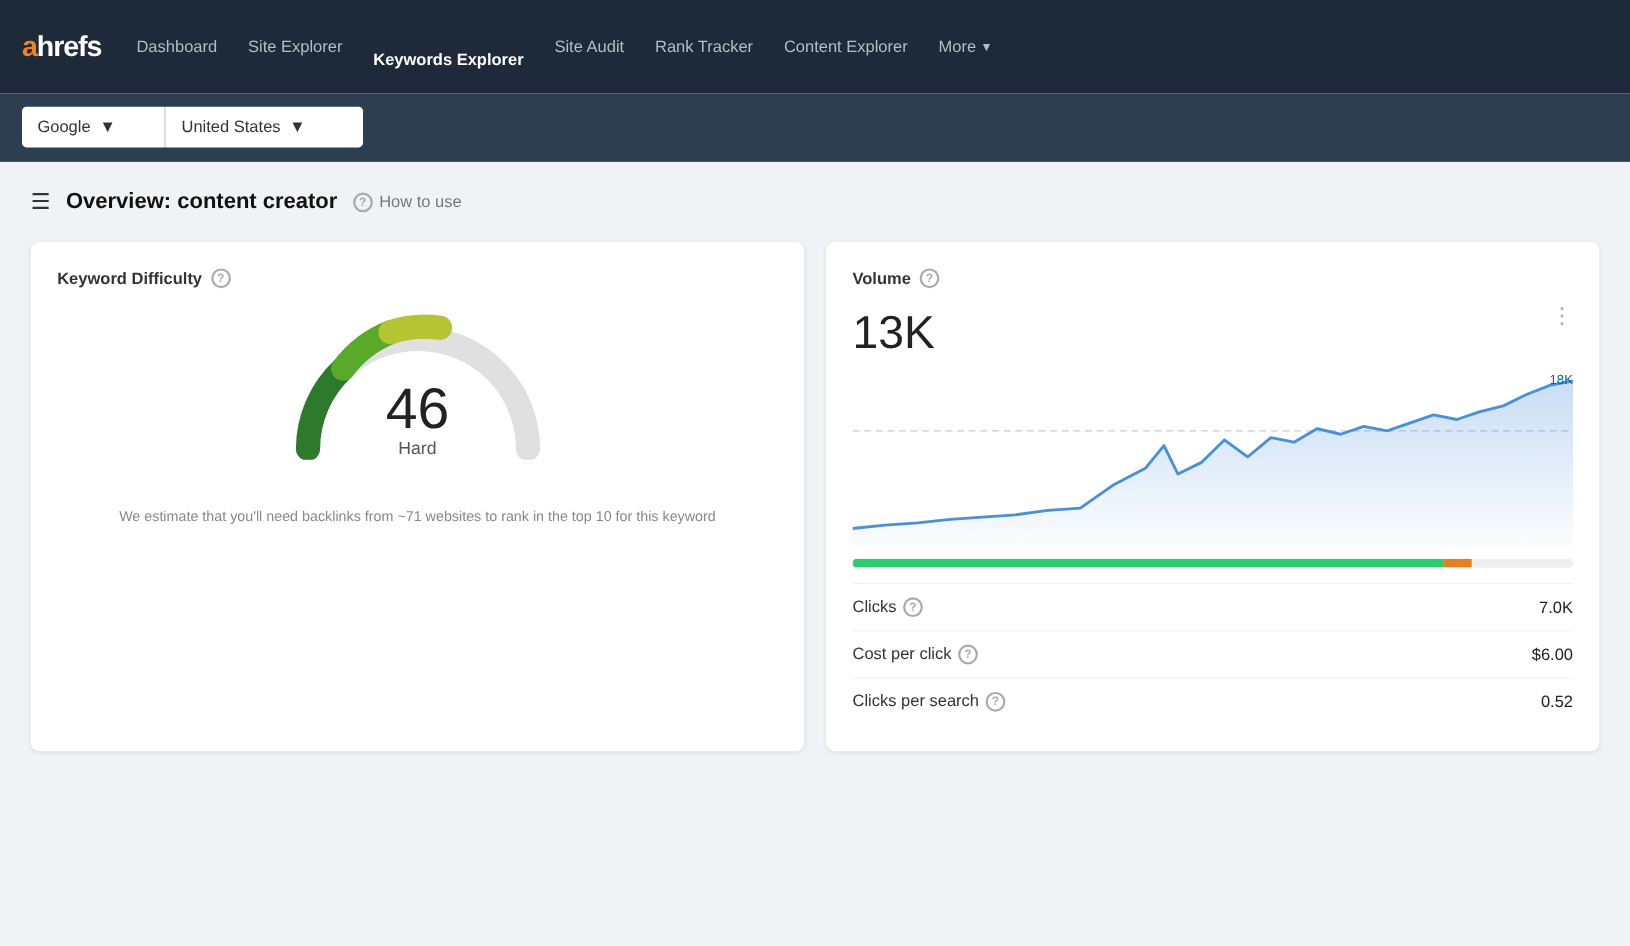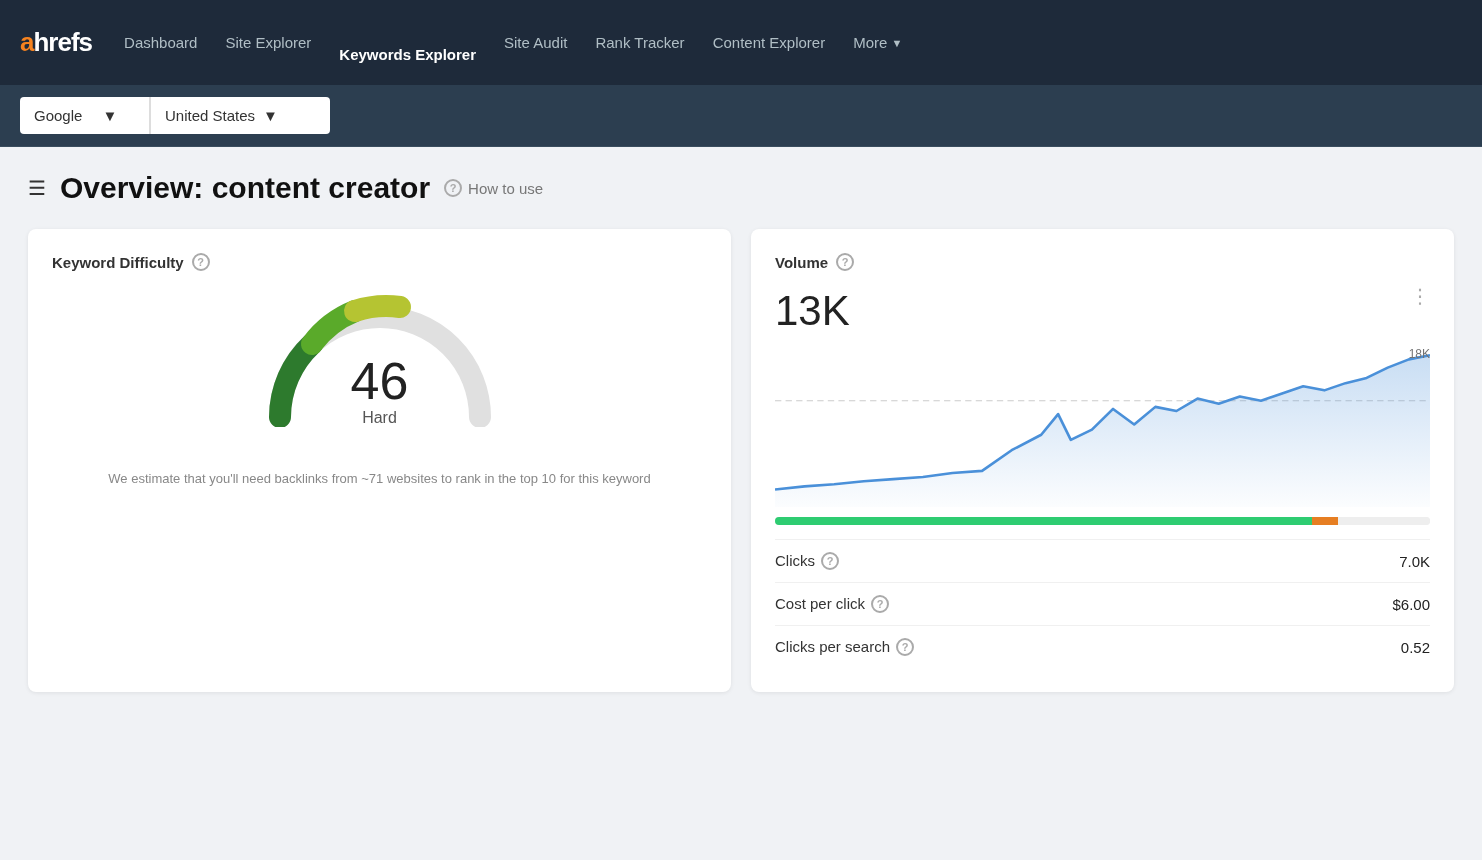--- a/index.html
+++ b/index.html
@@ -42,21 +42,21 @@
       gap: 0;
       border-bottom: 1px solid #3a4d5e;
     }
     .search-engine-select {
       background: #fff;
       border: none;
       border-radius: 4px 0 0 4px;
       padding: 10px 14px;
       font-size: 15px;
       color: #333;
-      display: flex; align-items: center; gap: 20px;
+      display: flex; align-items: center; gap: 8px;
       cursor: pointer;
       min-width: 130px;
       border-right: 1px solid #ddd;
     }
     .search-input-field {
       flex: 1;
       background: #fff;
       border: none;
       padding: 10px 16px;
       font-size: 15px;
@@ -82,21 +82,21 @@
       padding: 24px 28px;
     }
     .page-header {
       display: flex; align-items: center; gap: 14px;
       margin-bottom: 24px;
     }
     .hamburger-icon {
       font-size: 20px; cursor: pointer; color: #333;
     }
     .page-title {
-      font-size: 30px; font-weight: 700; color: #111;
+      font-size: 20px; font-weight: 700; color: #111;
     }
     .how-to-use {
       display: flex; align-items: center; gap: 6px;
       color: #777; font-size: 15px; cursor: pointer;
       text-decoration: none;
     }
     .question-icon {
       width: 18px; height: 18px; border-radius: 50%;
       border: 2px solid #aaa; display: flex; align-items: center;
       justify-content: center; font-size: 11px; color: #aaa;
@@ -149,21 +149,21 @@
     }
     .volume-value {
       font-size: 42px; font-weight: 300; color: #222; margin: 8px 0 4px;
     }
     .three-dots { color: #aaa; font-size: 20px; cursor: pointer; }
     .chart-area {
       position: relative; height: 160px; margin: 8px 0;
     }
     .chart-label-18k {
       position: absolute; top: 0; right: 0;
-      font-size: 12px; color: #737373;
+      font-size: 12px; color: #0369a1;
     }
     .progress-bar-row {
       display: flex; align-items: center; margin: 10px 0 14px;
       height: 8px; background: #eee; border-radius: 4px; overflow: hidden;
     }
     .progress-green { background: #2ecc71; height: 100%; flex: 0 0 82%; }
     .progress-orange { background: #e67e22; height: 100%; flex: 0 0 4%; }
     .progress-gray { background: #eee; height: 100%; flex: 1; }
 
     .metric-row {

